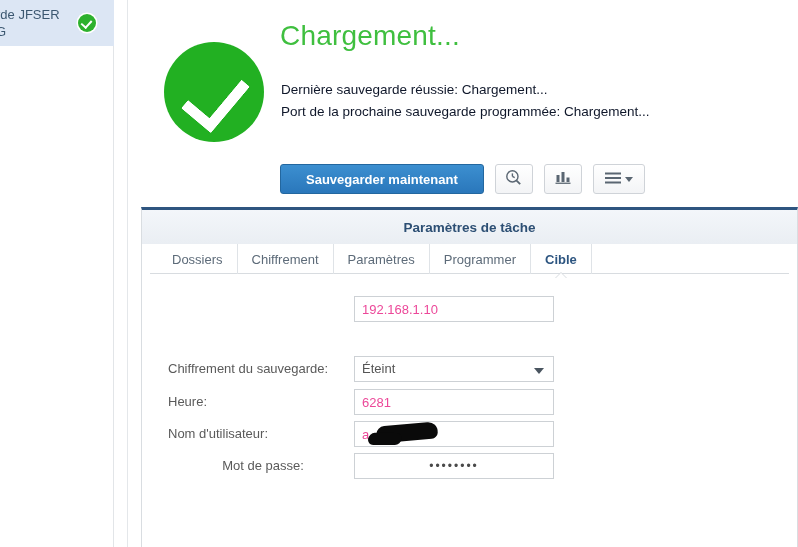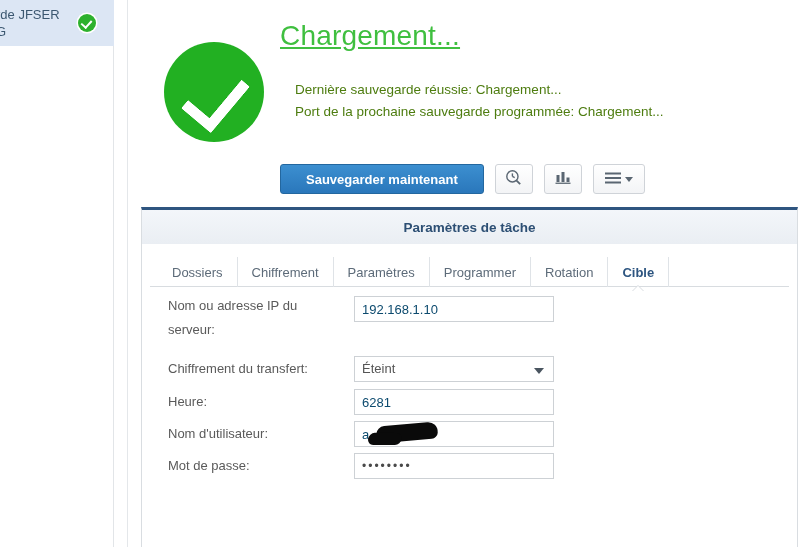--- a/index.html
+++ b/index.html
@@ -111,27 +111,26 @@
     border-width: 0 11px 11px 0;
     transform: rotate(40deg);
     border-radius: 2px;
   }
   .summary-title {
     position: absolute;
     left: 146px; top: 20px;
     font-size: 28px;
     color: #3fbf3f;
     letter-spacing: 0.2px;
-    text-decoration: underline;
   }
   .summary-line {
     position: absolute;
-    left: 161px;
+    left: 147px;
     font-size: 13.5px;
-    color: #4d7c0f;
+    color: #0f172a;
     white-space: nowrap;
   }
   .summary-line.l1 { top: 82px; }
   .summary-line.l2 { top: 104px; }
 
   
   .actions {
     position: absolute;
     left: 146px; top: 164px;
     display: flex;
@@ -194,21 +193,20 @@
   }
 
   .tabs {
     position: absolute;
     left: 0; top: 34px;
     width: 100%;
     height: 30px;
     display: flex;
     align-items: stretch;
     background: #ffffff;
-    margin-top: 13px;
   }
   .tabs::before {
     content: "";
     position: absolute;
     left: 8px; right: 8px; bottom: 0;
     height: 1px;
     background: #d8dce0;
   }
   .tab-spacer { width: 16px; }
   .tab {
@@ -268,21 +266,21 @@
     position: absolute;
     left: 186px; top: 0;
     width: 200px;
     height: 26px;
   }
   .txt-input {
     width: 200px; height: 26px;
     border: 1px solid #cdd1d5;
     background: #ffffff;
     font-size: 13px;
-    color: #0c4a6e;
+    color: #ec4899;
     padding: 0 7px;
     font-family: "Liberation Sans", sans-serif;
     line-height: 24px;
   }
   .select-box {
     position: relative;
     width: 200px; height: 26px;
     border: 1px solid #cdd1d5;
     background: #ffffff;
     font-size: 13px;
@@ -391,36 +389,33 @@
       <div class="panel-head">
         <div class="panel-title">Paramètres de tâche</div>
       </div>
 
       <div class="tabs">
         <div class="tab-spacer"></div>
         <div class="tab">Dossiers</div>
         <div class="tab">Chiffrement</div>
         <div class="tab">Paramètres</div>
         <div class="tab">Programmer</div>
-        <div class="tab">Rotation</div>
         <div class="tab active">Cible</div>
       </div>
 
       <div class="form">
 
         <div class="field-row" style="top:22px;">
-          <div class="field-label two-line">Nom ou adresse IP du
-serveur:</div>
           <div class="field-ctrl">
             <input class="txt-input" type="text" value="192.168.1.10" style="">
           </div>
         </div>
 
         <div class="field-row" style="top:82px;">
-          <div class="field-label">Chiffrement du transfert:</div>
+          <div class="field-label">Chiffrement du sauvegarde:</div>
           <div class="field-ctrl">
             <div class="select-box">
               <span>Éteint</span>
               <span class="select-arrow"></span>
             </div>
           </div>
         </div>
 
         <div class="field-row" style="top:115px;">
           <div class="field-label">Heure:</div>
@@ -430,21 +425,21 @@
         </div>
 
         <div class="field-row" style="top:147px;">
           <div class="field-label">Nom d'utilisateur:</div>
           <div class="field-ctrl">
             <input class="txt-input" type="text" value="a" style="">
             <div class="redaction"></div>
           </div>
         </div>
 
-        <div class="field-row" style="top:179px;">
+        <div class="field-row" style="top:179px;text-align:center;">
           <div class="field-label">Mot de passe:</div>
           <div class="field-ctrl">
             <div class="txt-input pw-dots">••••••••</div>
           </div>
         </div>
 
       </div>
     </div>
   </div>
 </div>

